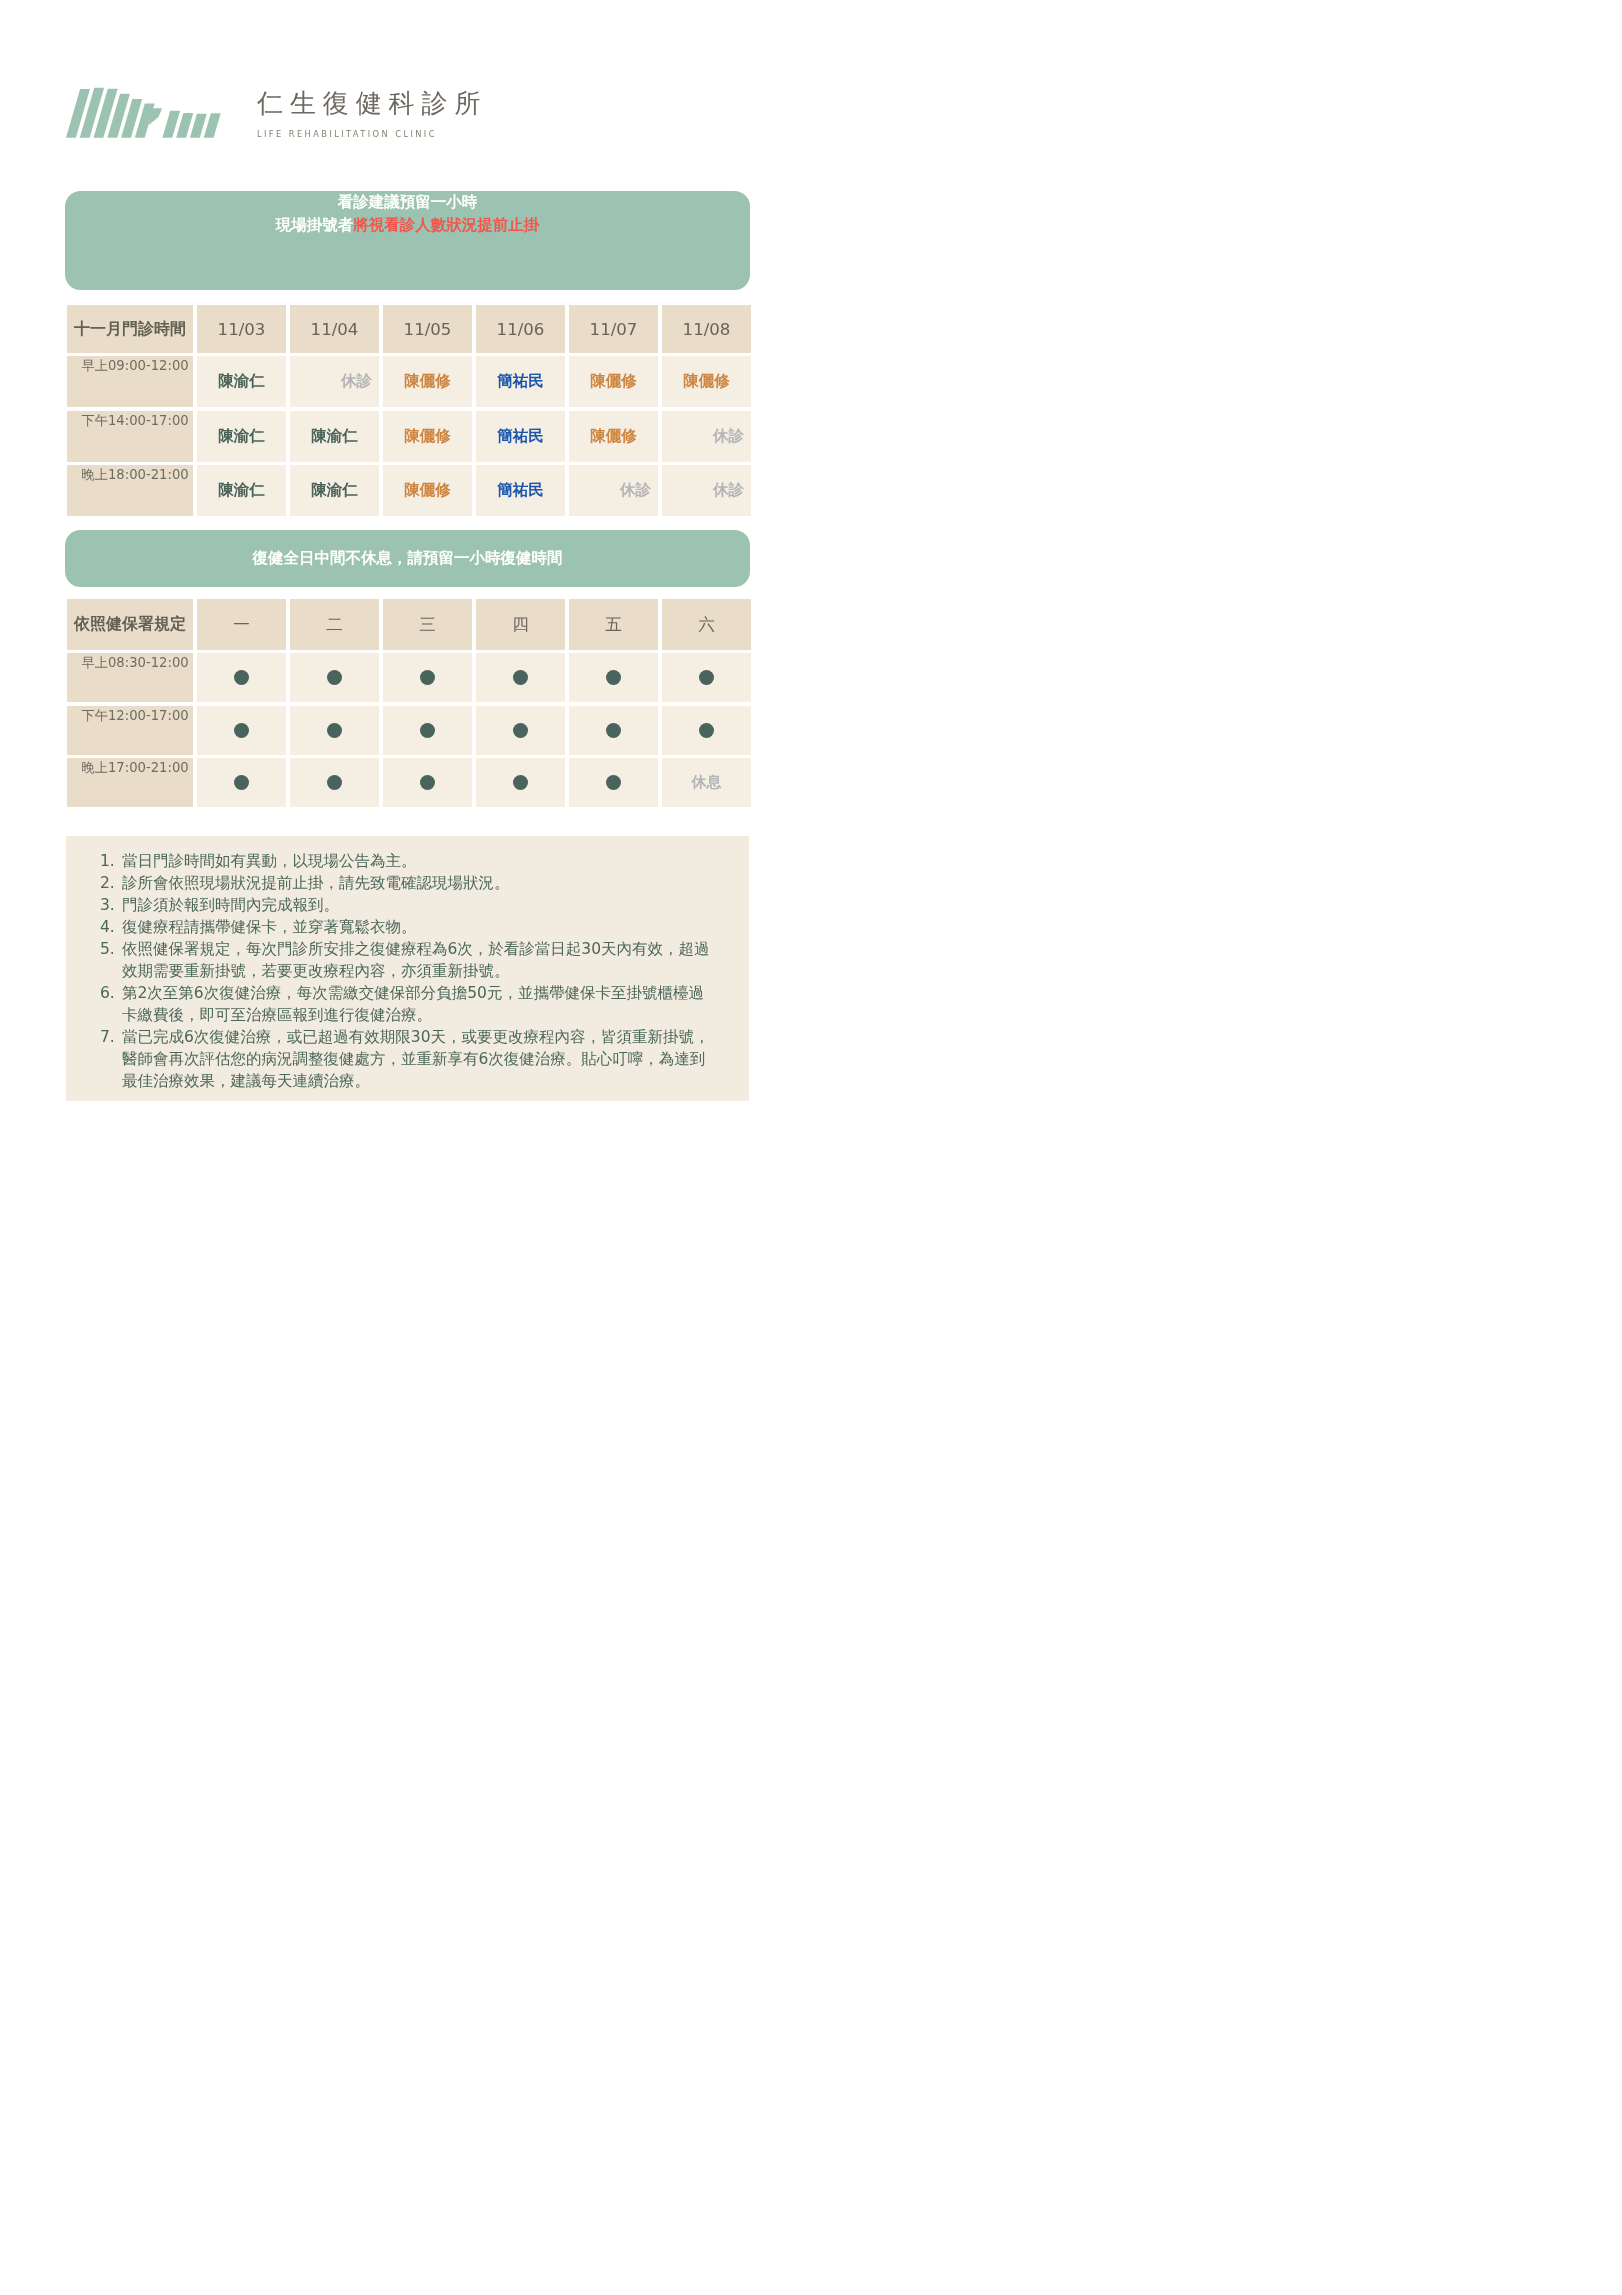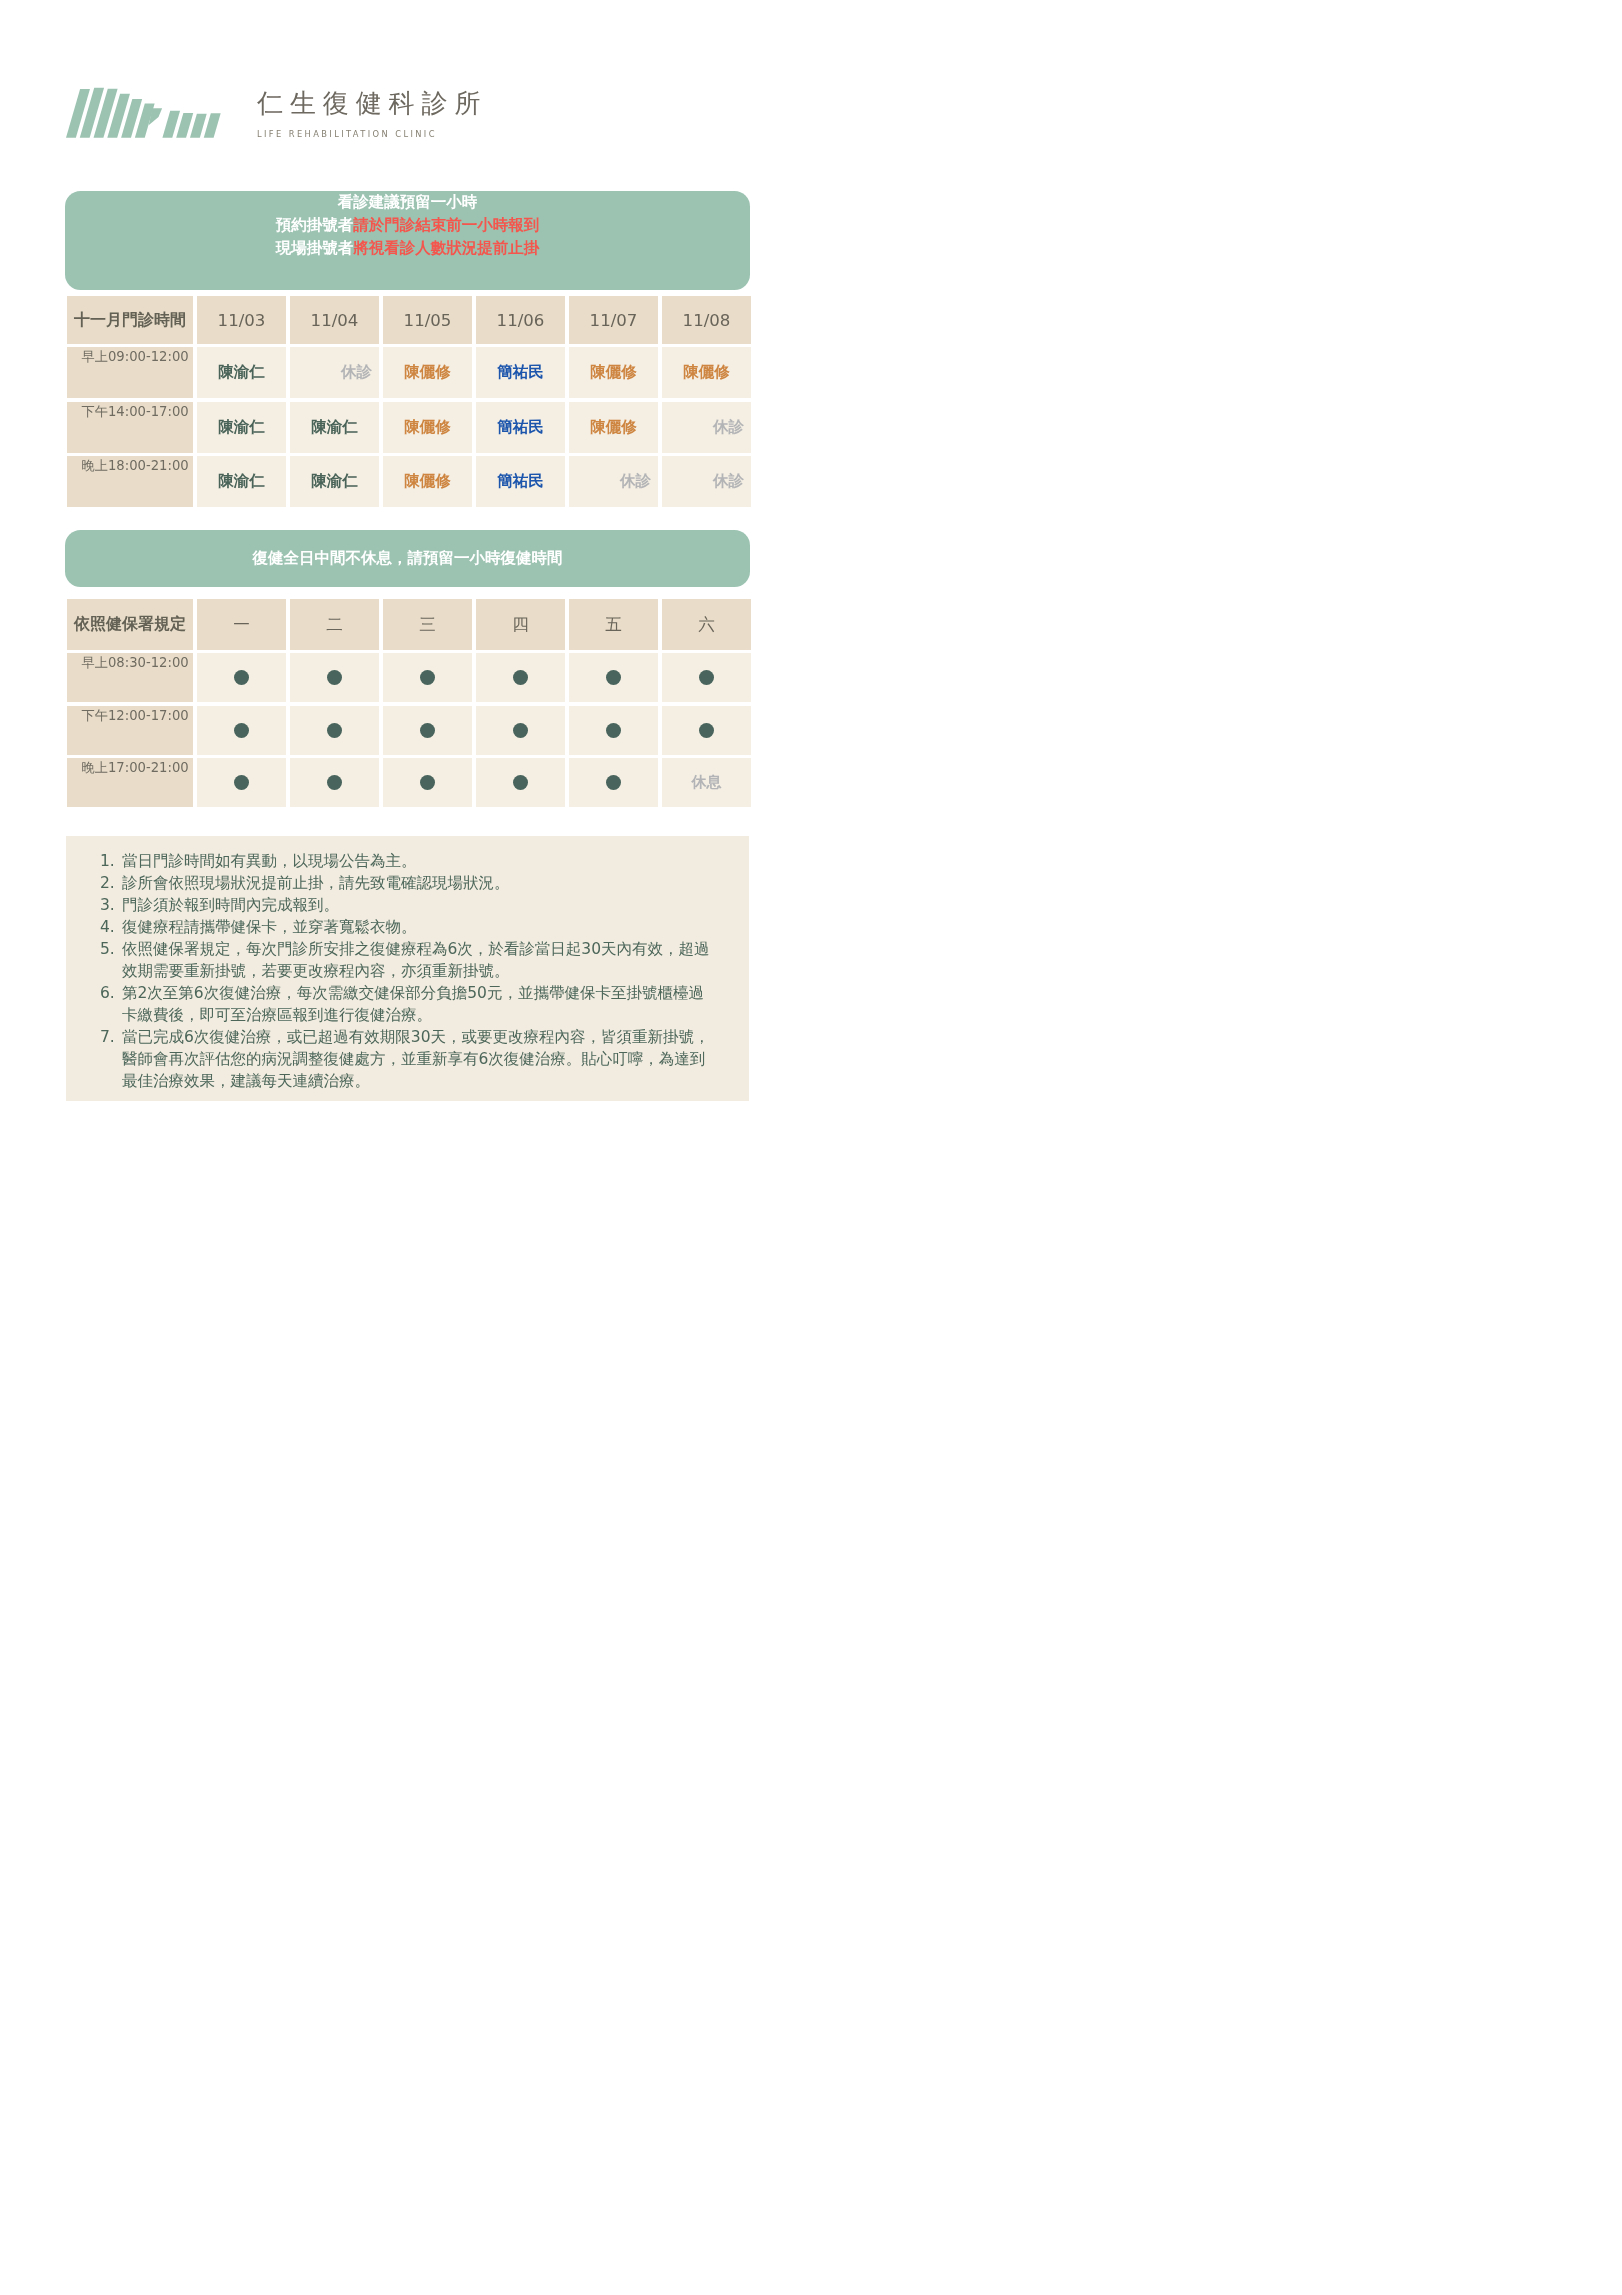--- a/index.html
+++ b/index.html
@@ -18,21 +18,21 @@
   .banner{position:absolute;left:65px;width:685px;background:#9cc3b2;border-radius:15.5px;
           color:#ffffff;font-weight:700;font-size:15.5px;text-align:center;
           display:flex;flex-direction:column;justify-content:flex-start;}
   .banner1{top:191px;height:99px;line-height:23px;}
   .banner2{top:530px;height:57px;line-height:57px;}
   .red{color:#f4564d;}
 
   
   .grid{position:absolute;left:67px;width:684px;display:grid;
         grid-template-columns:126px repeat(6,1fr);column-gap:4px;row-gap:3.4px;}
-  .clinic{top:296px;grid-template-rows:48px 51px 51px 51px;}
+  .clinic{top:305px;grid-template-rows:48px 51px 51px 51px;}
   .rehab{top:599px;grid-template-rows:51px 49px 49px 49px;}
   .cell{background:#f4eee3;display:flex;align-items:center;justify-content:center;}
   .head{background:#e9ddc9;color:#696459;font-size:16.6px;font-weight:500;}
   .head.first{font-size:16px;font-weight:700;color:#636054;}
   .rowlabel{background:#e9ddc9;flex-direction:row;align-items:flex-start;justify-content:center;
             padding-left:10.3px;box-sizing:border-box;color:#6f6b61;font-size:13.2px;line-height:19px;
             font-weight:400;}
   .name{font-weight:700;font-size:15.5px;}
   .green{color:#4a6358;}
   .orange{color:#ce8540;}
@@ -71,21 +71,20 @@
       </g>
     </svg>
     <div class="logo-text">
       <div class="logo-zh">仁生復健科診所</div>
       <div class="logo-en">LIFE REHABILITATION CLINIC</div>
     </div>
   </header>
 
   <section class="banner banner1">
     <div>看診建議預留一小時</div>
-    <div><span>預約掛號者</span><span class="red">請於門診結束前一小時報到</span></div>
     <div><span>現場掛號者</span><span class="red">將視看診人數狀況提前止掛</span></div>
   </section>
 
   <section class="grid clinic" id="clinic-table">
       <div class="cell head first">十一月門診時間</div>
       <div class="cell head">11/03</div>
       <div class="cell head">11/04</div>
       <div class="cell head">11/05</div>
       <div class="cell head">11/06</div>
       <div class="cell head">11/07</div>

